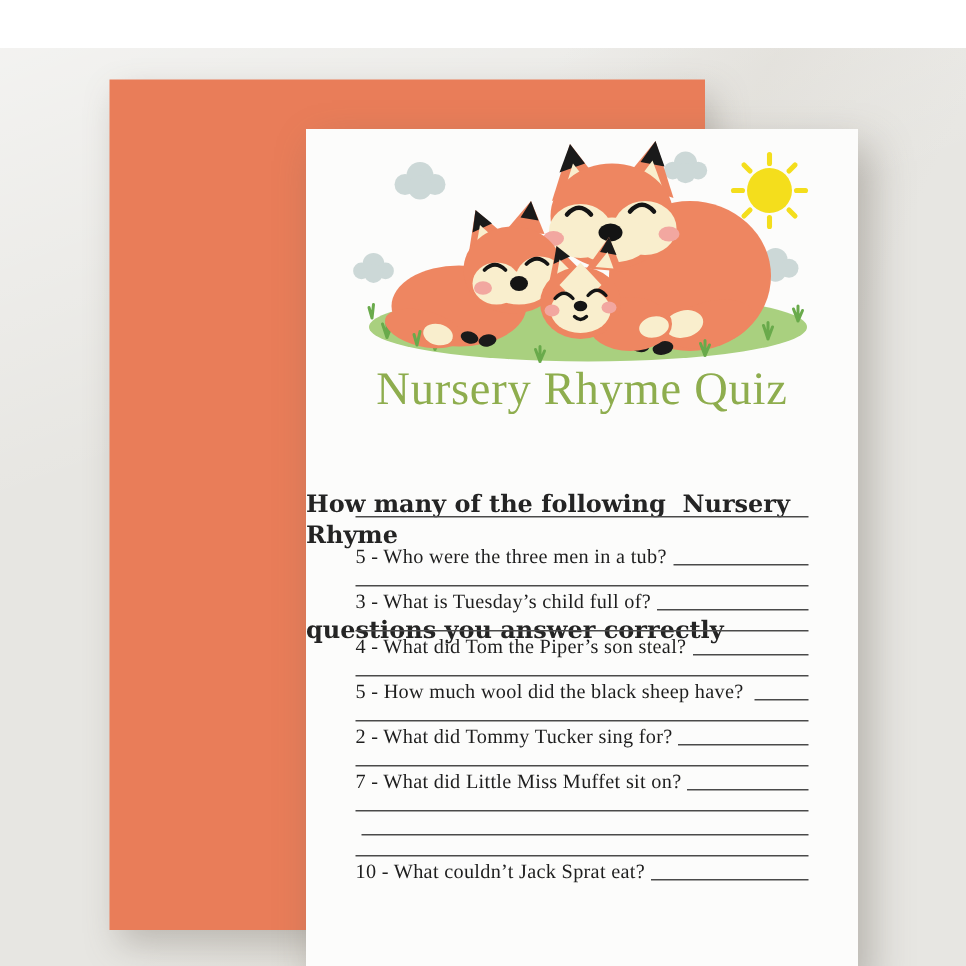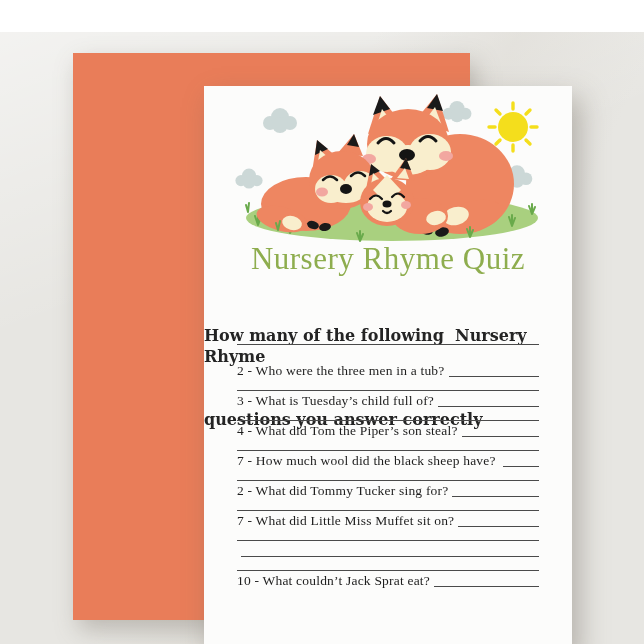--- a/index.html
+++ b/index.html
@@ -207,21 +207,21 @@
     </div>
 
     <div class="questions">
 
       <div class="q">
         <div class="q-extra"></div>
       </div>
 
       <div class="q">
         <div class="q-line">
-            <span class="q-label">2 - Who were the three men in a tub?</span>
+            <span class="q-label">5 - Who were the three men in a tub?</span>
             <span class="q-fill"></span>
           </div>
         <div class="q-extra"></div>
       </div>
 
       <div class="q">
         <div class="q-line">
             <span class="q-label">3 - What is Tuesday’s child full of?</span>
             <span class="q-fill"></span>
           </div>
@@ -231,21 +231,21 @@
       <div class="q">
         <div class="q-line">
             <span class="q-label">4 - What did Tom the Piper’s son steal?</span>
             <span class="q-fill"></span>
           </div>
         <div class="q-extra"></div>
       </div>
 
       <div class="q">
         <div class="q-line">
-            <span class="q-label">7 - How much wool did the black sheep have? </span>
+            <span class="q-label">5 - How much wool did the black sheep have? </span>
             <span class="q-fill"></span>
           </div>
         <div class="q-extra"></div>
       </div>
 
       <div class="q">
         <div class="q-line">
             <span class="q-label">2 - What did Tommy Tucker sing for?</span>
             <span class="q-fill"></span>
           </div>

